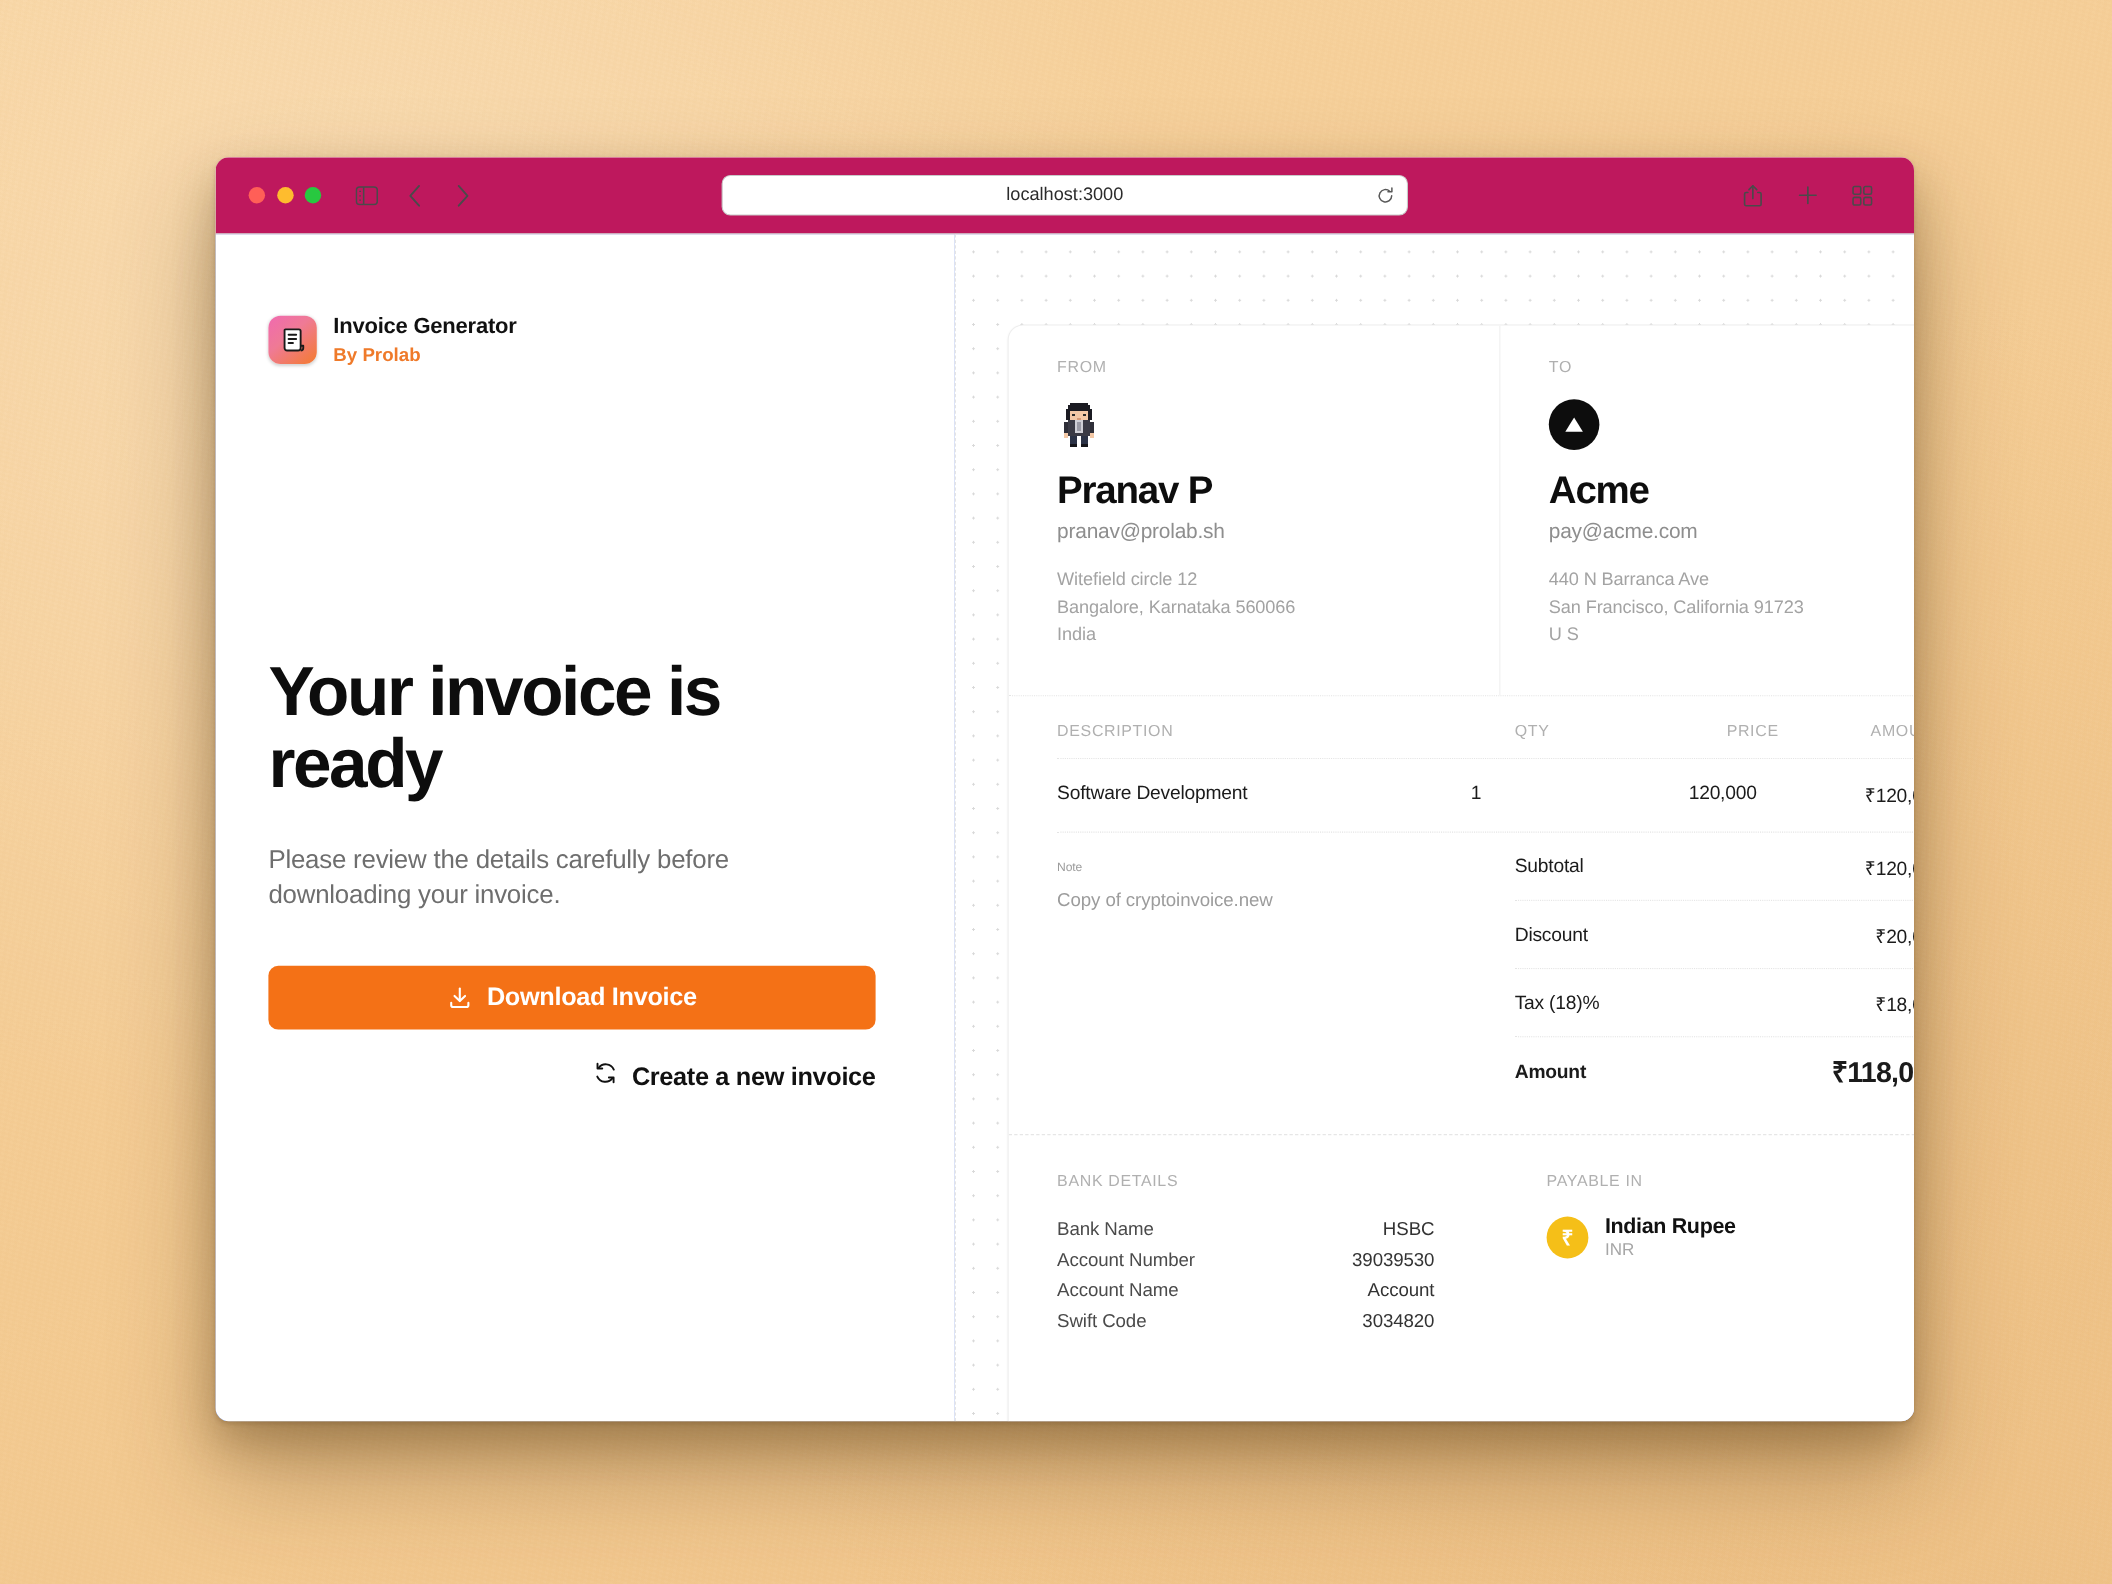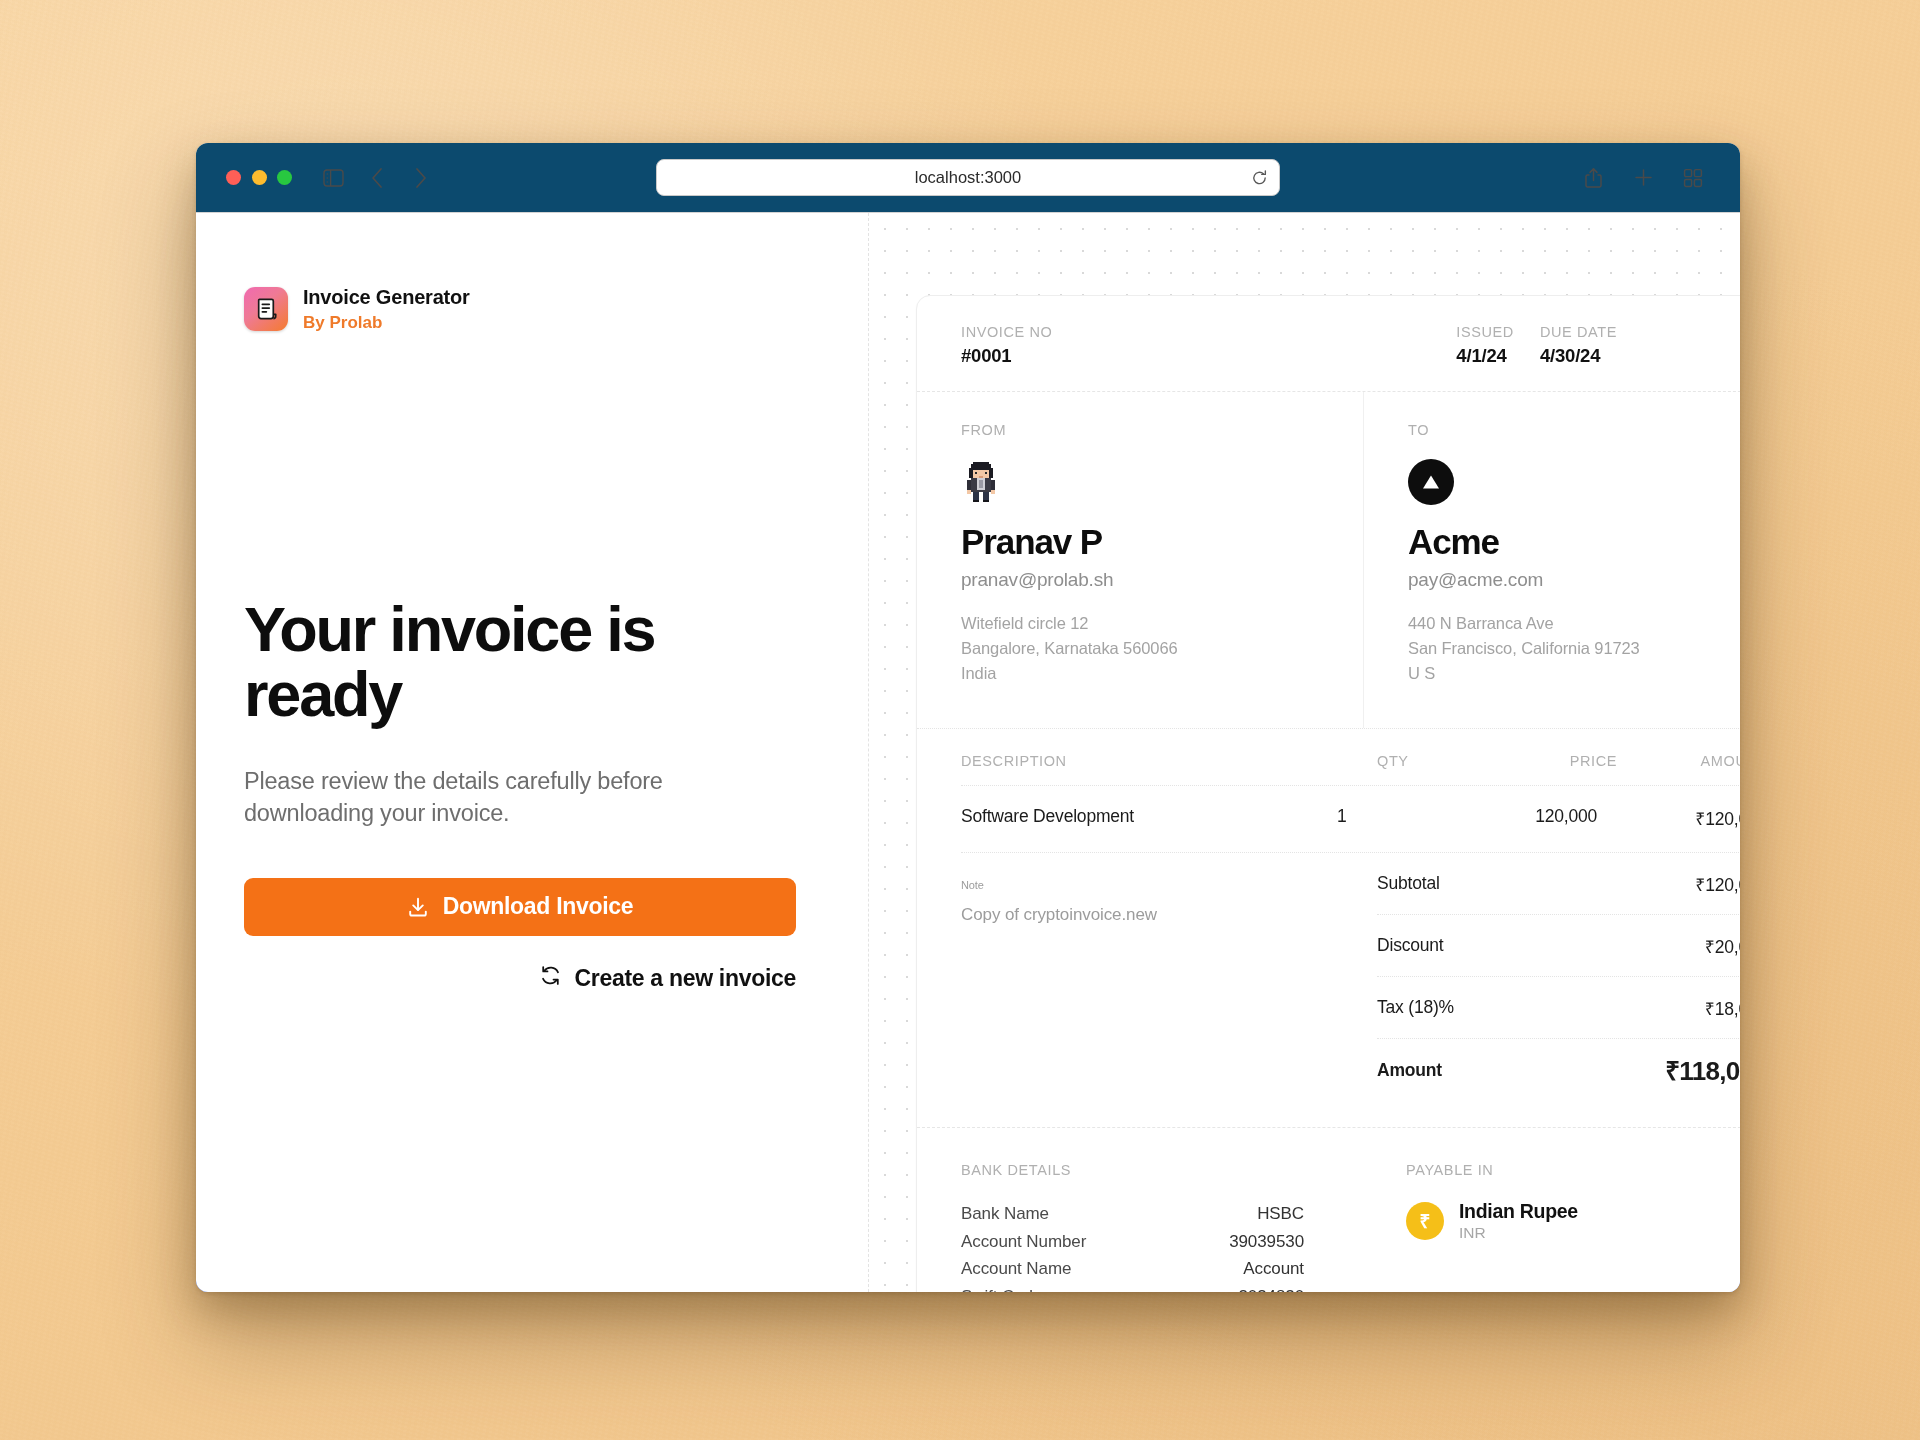--- a/index.html
+++ b/index.html
@@ -43,21 +43,21 @@
       0 18px 38px rgba(90,58,18,.30),
       0 46px 90px rgba(80,50,14,.34);
     overflow: hidden;
     display: flex;
     flex-direction: column;
   }
 
   .titlebar {
     height: 70px;
     flex: 0 0 70px;
-    background: #0c4a6e;
+    background: #be185d;
     border-bottom: 1px solid #d3d3d3;
     display: flex;
     align-items: center;
     padding: 0 24px;
     position: relative;
   }
 
   .traffic-lights { display: flex; gap: 10.5px; align-items: center; margin-left: 6px; }
   .tl { width: 15px; height: 15px; border-radius: 50%; display: block; }
   .tl.red    { background: #ff5f57; }
@@ -462,36 +462,20 @@
             </svg>
           </span>
           <span>Create a new invoice</span>
         </button>
       </div>
     </div>
 
     <div class="right-pane">
       <div class="invoice-card">
 
-        <div class="inv-head sep-dashed">
-          <div class="col-no">
-            <div class="inv-label">INVOICE NO</div>
-            <div class="inv-value">#0001</div>
-          </div>
-          <div class="meta-group">
-            <div>
-              <div class="inv-label">ISSUED</div>
-              <div class="inv-value">4/1/24</div>
-            </div>
-            <div>
-              <div class="inv-label">DUE DATE</div>
-              <div class="inv-value">4/30/24</div>
-            </div>
-          </div>
-        </div>
 
         <div class="parties sep-dotted">
 
           <div class="party from">
             <div class="inv-label">FROM</div>
             <div class="party-avatar">
               <svg class="pixel-avatar" viewBox="0 0 20 22" shape-rendering="crispEdges">
 
                 <rect x="6" y="1" width="8" height="1" fill="#1b1b22"></rect>
                 <rect x="5" y="2" width="10" height="2" fill="#1b1b22"></rect>

